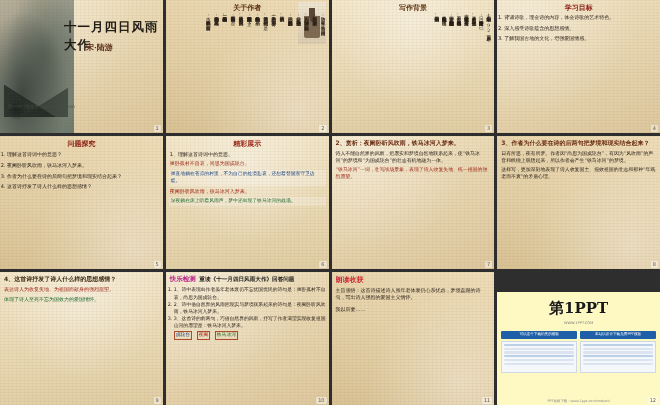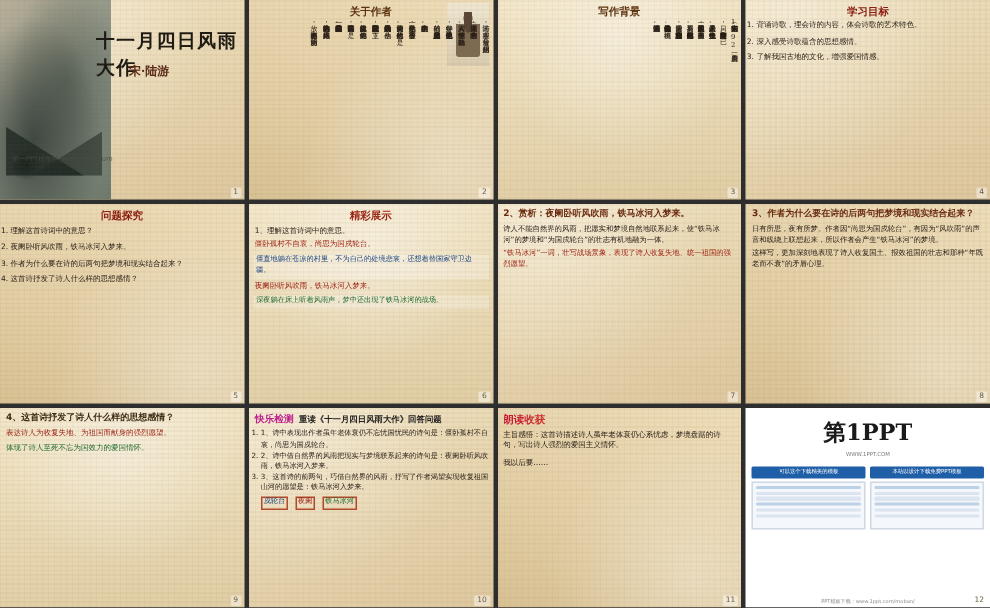--- a/index.html
+++ b/index.html
@@ -175,21 +175,21 @@
   
   .s11 .hdbox{
     font-size:7px;font-weight:bold;margin:3px 4px 2px 4px;
     background:linear-gradient(90deg,#c8102e,#e0642a,#c8102e);
     -webkit-background-clip:text;background-clip:text;color:transparent;
     font-family:"DejaVu Serif","Liberation Serif",serif;
   }
   .s11 p{margin:0 4px 4px 4px;font-size:5px;}
 
   
-  .s12{background:#ffffff;}
+  .s12{background:#fef9c3;margin-top:20px;}
   .s12 .brand{
     margin:6px 0 0 0;text-align:center;
     font-size:15px;font-weight:bold;color:#1a1a1a;letter-spacing:0px;
     font-family:"DejaVu Serif","Liberation Serif",serif;
   }
   .s12 .brand .one{color:#1a1a1a;}
   .s12 .brand .ppt{color:#1a1a1a;}
   .s12 .url{text-align:center;font-size:3.6px;color:#7a7a7a;margin-top:1px;}
   .s12 .bars{
     margin:5px 4px 0 4px;display:flex;gap:3px;

